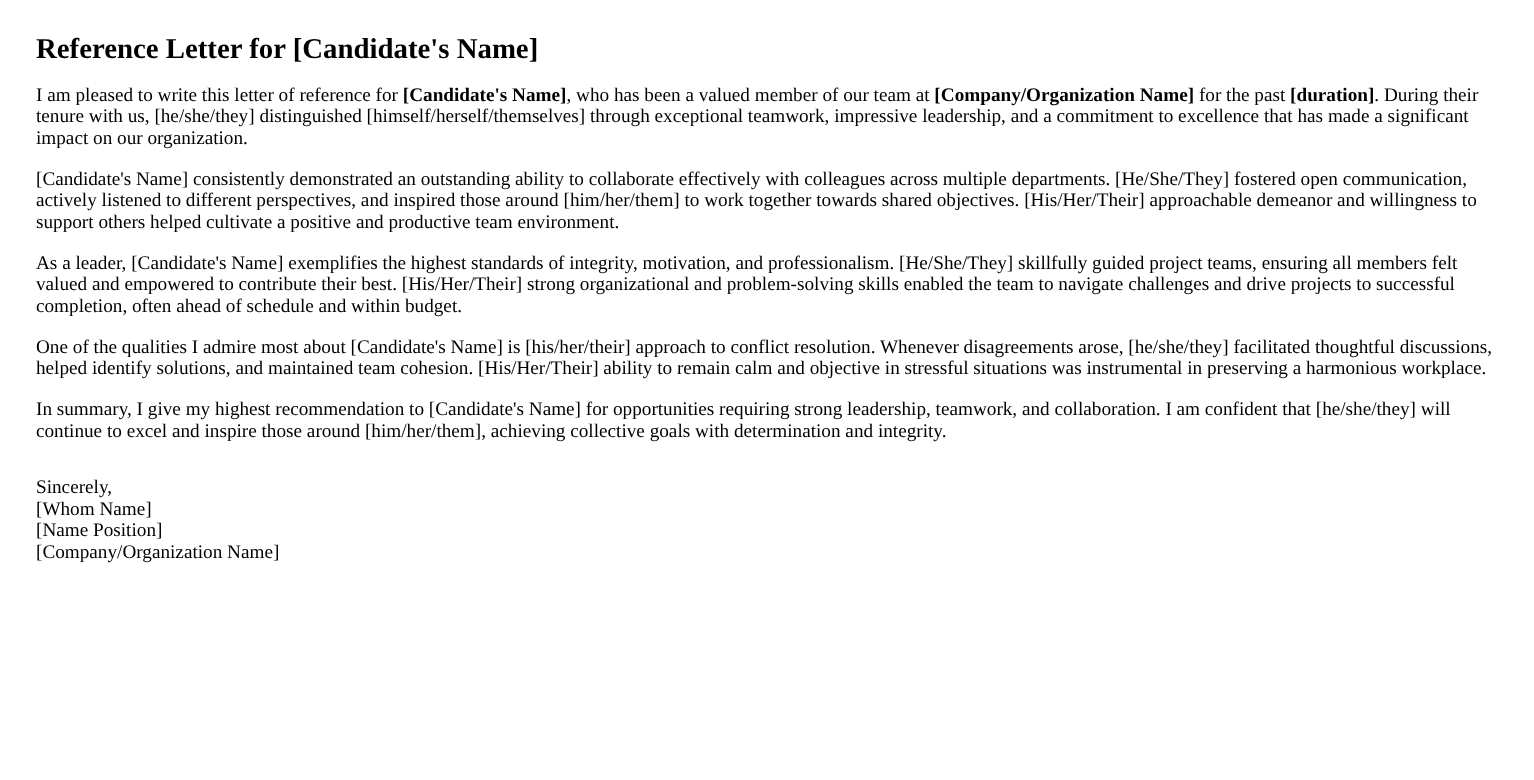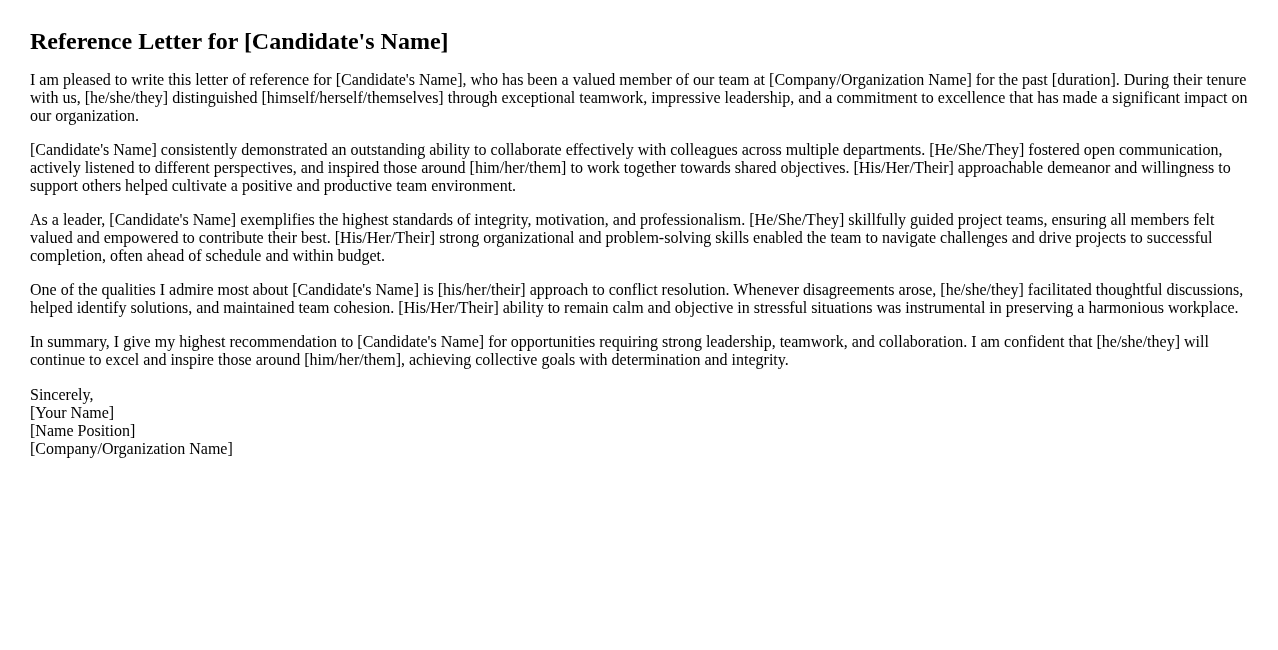--- a/index.html
+++ b/index.html
@@ -16,35 +16,35 @@
   .letter-title {
     font-family: "Liberation Serif", "DejaVu Serif", serif;
     font-size: 24px;
     font-weight: bold;
     margin: 20px 0 4px 0;
   }
   p {
     margin: 16px 0;
   }
   .signature p {
-    margin: 17px 0 0 0;
+    margin: 29px 0 0 0;
   }
-  strong { font-weight: normal; text-align: right; }
+  strong { font-weight: bold; text-align: right; }
 </style>
 </head>
 <body>
 
 <div>
   <h1 class="letter-title">Reference Letter for [Candidate's Name]</h1>
 
 
   <div id="letter-body">
       <p><span>I am pleased to write this letter of reference for </span><strong>[Candidate's Name]</strong><span>, who has been a valued member of our team at </span><strong>[Company/Organization Name]</strong><span> for the past </span><strong>[duration]</strong><span>. During their tenure with us, [he/she/they] distinguished [himself/herself/themselves] through exceptional teamwork, impressive leadership, and a commitment to excellence that has made a significant impact on our organization.</span></p>
       <p><span>[Candidate's Name] consistently demonstrated an outstanding ability to collaborate effectively with colleagues across multiple departments. [He/She/They] fostered open communication, actively listened to different perspectives, and inspired those around [him/her/them] to work together towards shared objectives. [His/Her/Their] approachable demeanor and willingness to support others helped cultivate a positive and productive team environment.</span></p>
       <p><span>As a leader, [Candidate's Name] exemplifies the highest standards of integrity, motivation, and professionalism. [He/She/They] skillfully guided project teams, ensuring all members felt valued and empowered to contribute their best. [His/Her/Their] strong organizational and problem-solving skills enabled the team to navigate challenges and drive projects to successful completion, often ahead of schedule and within budget.</span></p>
       <p><span>One of the qualities I admire most about [Candidate's Name] is [his/her/their] approach to conflict resolution. Whenever disagreements arose, [he/she/they] facilitated thoughtful discussions, helped identify solutions, and maintained team cohesion. [His/Her/Their] ability to remain calm and objective in stressful situations was instrumental in preserving a harmonious workplace.</span></p>
       <p><span>In summary, I give my highest recommendation to [Candidate's Name] for opportunities requiring strong leadership, teamwork, and collaboration. I am confident that [he/she/they] will continue to excel and inspire those around [him/her/them], achieving collective goals with determination and integrity.</span></p>
     </div>
 
   <div id="signature" class="signature">
-      <p><span>Sincerely,</span><br><span>[Your Name]</span><br><span>[Name Position]</span><br><span>[Company/Organization Name]</span></p>
+      <p><span>Sincerely,</span><br><span>[Whom Name]</span><br><span>[Name Position]</span><br><span>[Company/Organization Name]</span></p>
     </div>
 </div>
 
 </body></html>

